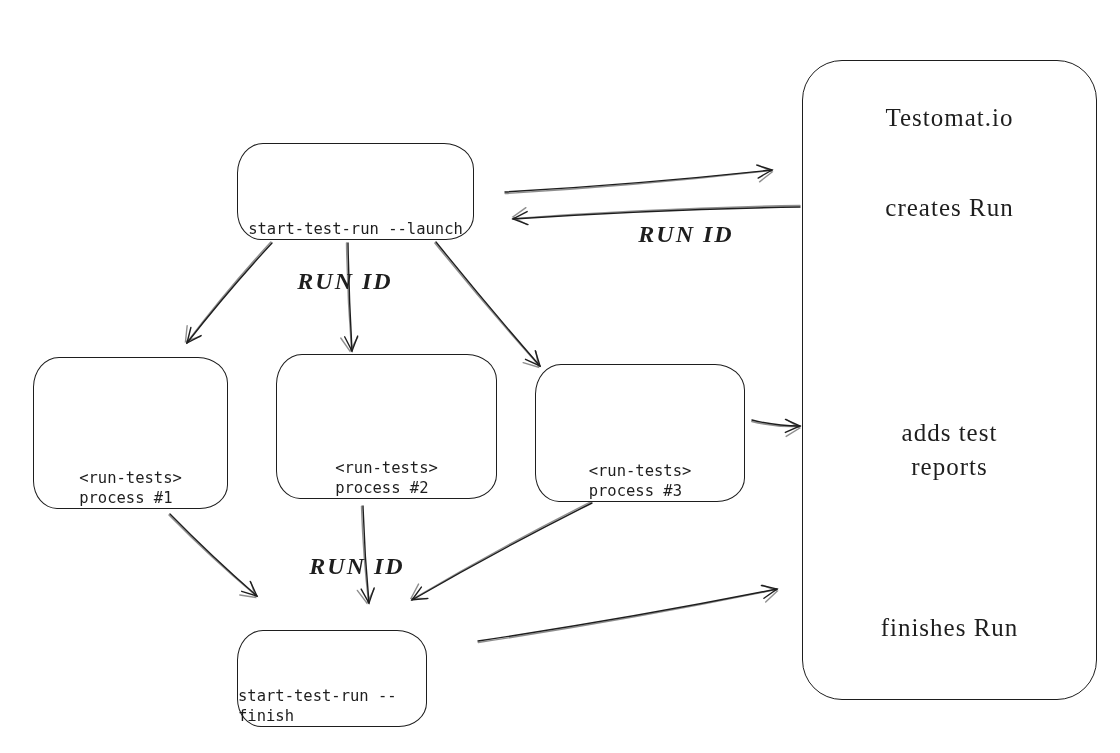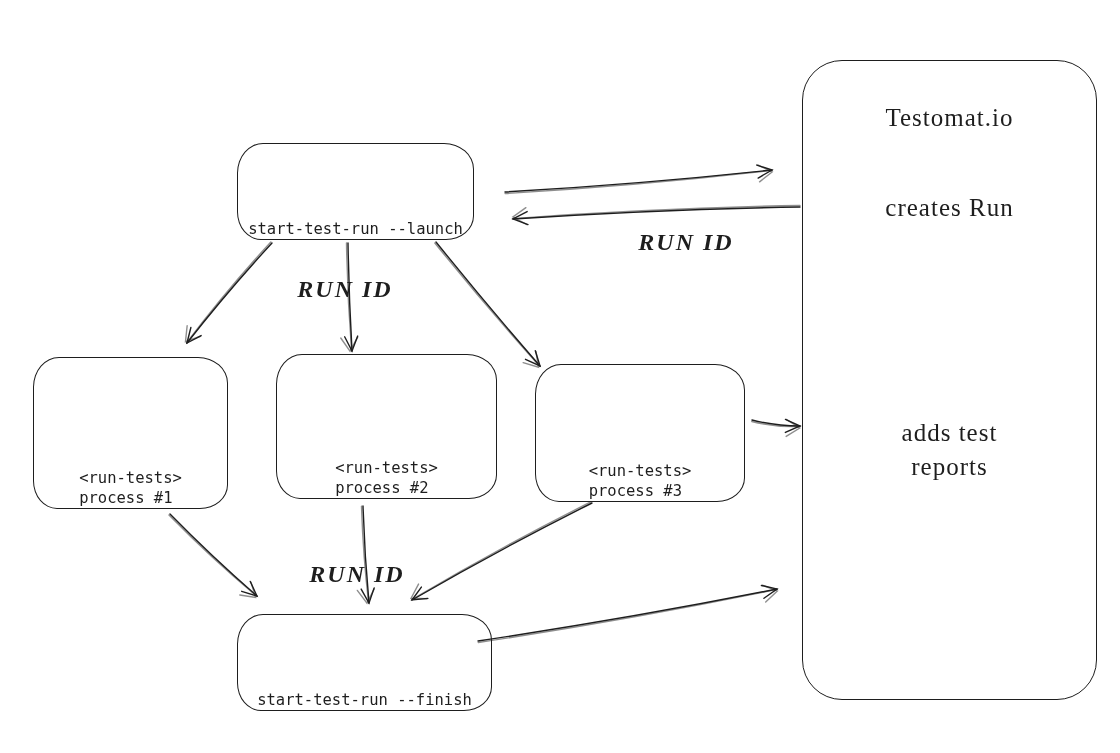--- a/index.html
+++ b/index.html
@@ -30,27 +30,27 @@
   .hand {
     font-family:cursive;
     color:var(--stroke); letter-spacing:1px;
   }
   .panel-text {
     position:absolute; left:0; width:100%; text-align:center;
     font-size:25px; line-height:1.35; white-space:pre-line;
   }
   .runid {
     position:absolute; font-size:24px; font-style:italic; font-weight:600;
-    text-align:center; width:130px; letter-spacing:2px;margin-top:8px;
+    text-align:center; width:130px; letter-spacing:2px;
   }
   #launch  { left:237px; top:143px; width:237px; height:97px; }
   #proc1   { left:33px;  top:357px; width:195px; height:152px; }
   #proc2   { left:276px; top:354px; width:221px; height:145px; }
   #proc3   { left:535px; top:364px; width:210px; height:138px; }
-  #finish  { left:237px; top:614px; width:255px; height:97px; }
+  #finish  { left:237px; top:630px; width:190px; height:97px; }
   #panel-title { top:40px; }
   #panel-step1 { top:130px; }
   #panel-step2 { top:355px; }
   #panel-step3 { top:550px; }
   #runid-top    { left:621px; top:221px; }
   #runid-mid    { left:280px; top:268px; }
   #runid-bottom { left:292px; top:553px; }
 </style>
 </head>
 <body>
@@ -141,19 +141,20 @@
 
   <div class="box" id="finish">
     <span class="mono">start-test-run --finish</span>
   </div>
 
   <div class="panel">
     <div class="hand panel-text" id="panel-step1">creates Run</div>
     <div class="hand panel-text" id="panel-title">Testomat.io</div>
     <div class="hand panel-text" id="panel-step2">adds test
 reports</div>
+    <div class="hand panel-text" id="panel-step3">finishes Run</div>
   </div>
 
   <div class="hand runid" id="runid-top">RUN ID</div>
   <div class="hand runid" id="runid-mid">RUN ID</div>
   <div class="hand runid" id="runid-bottom">RUN ID</div>
 
 </div>
 
 </body></html>

